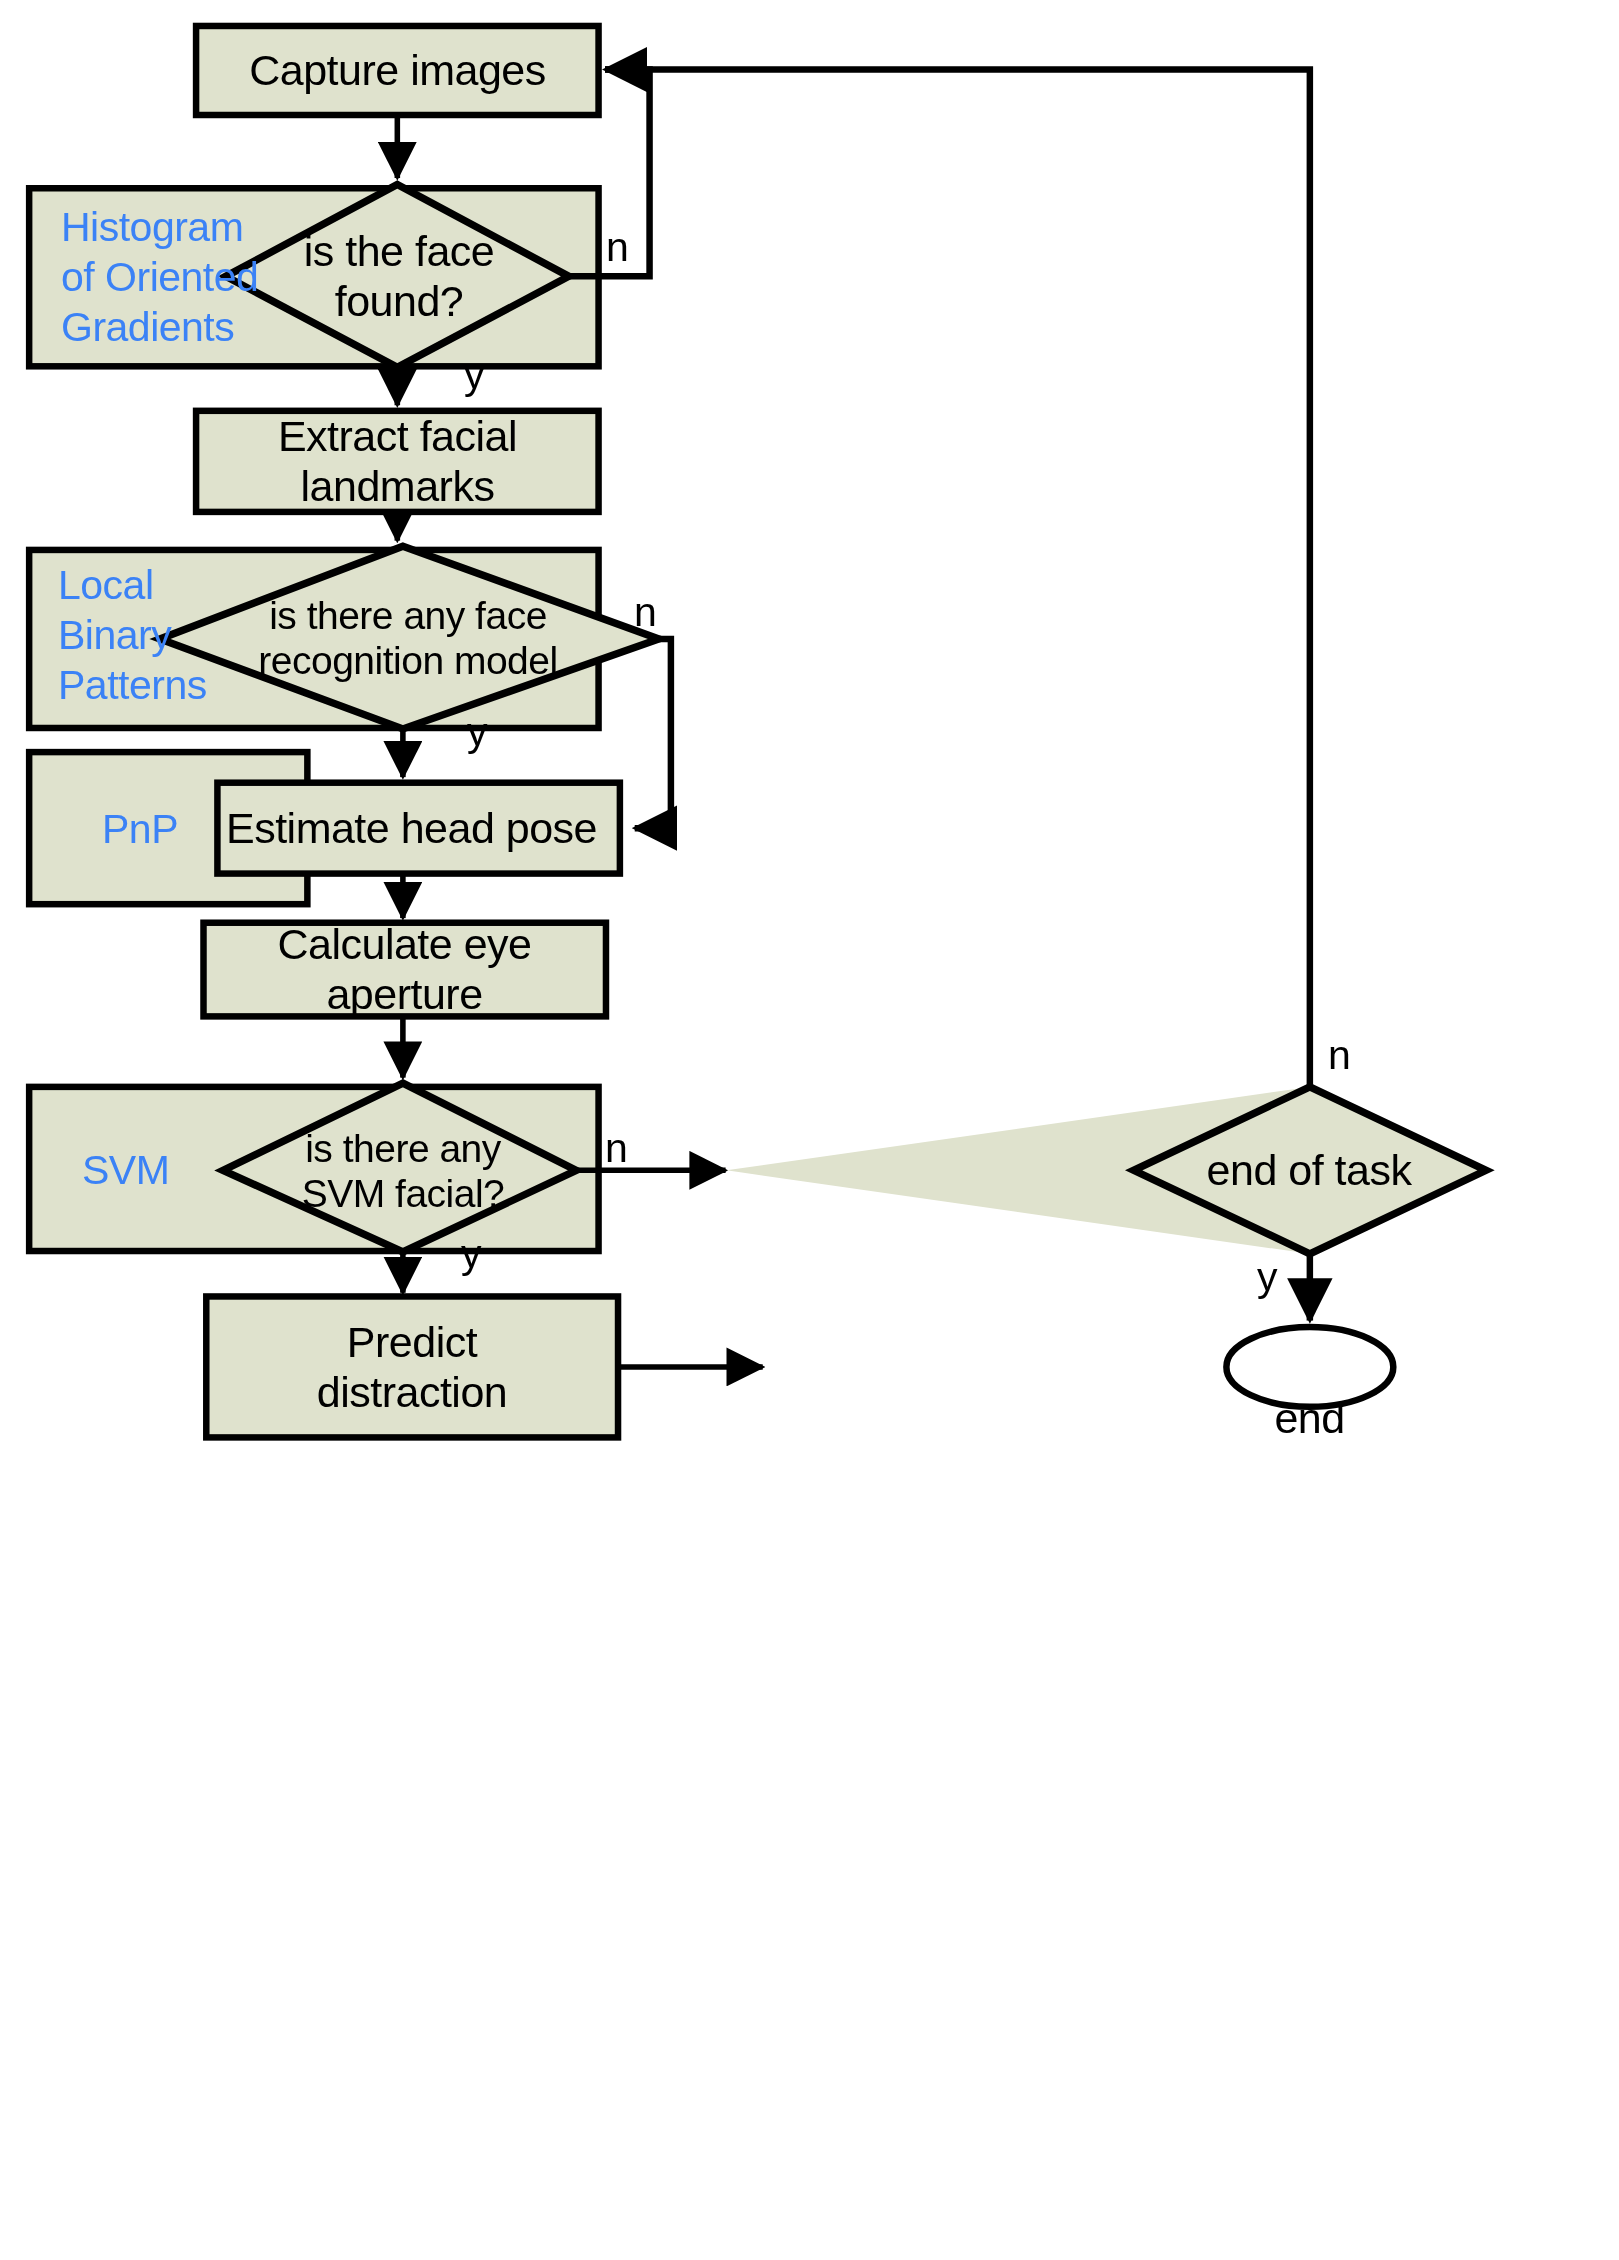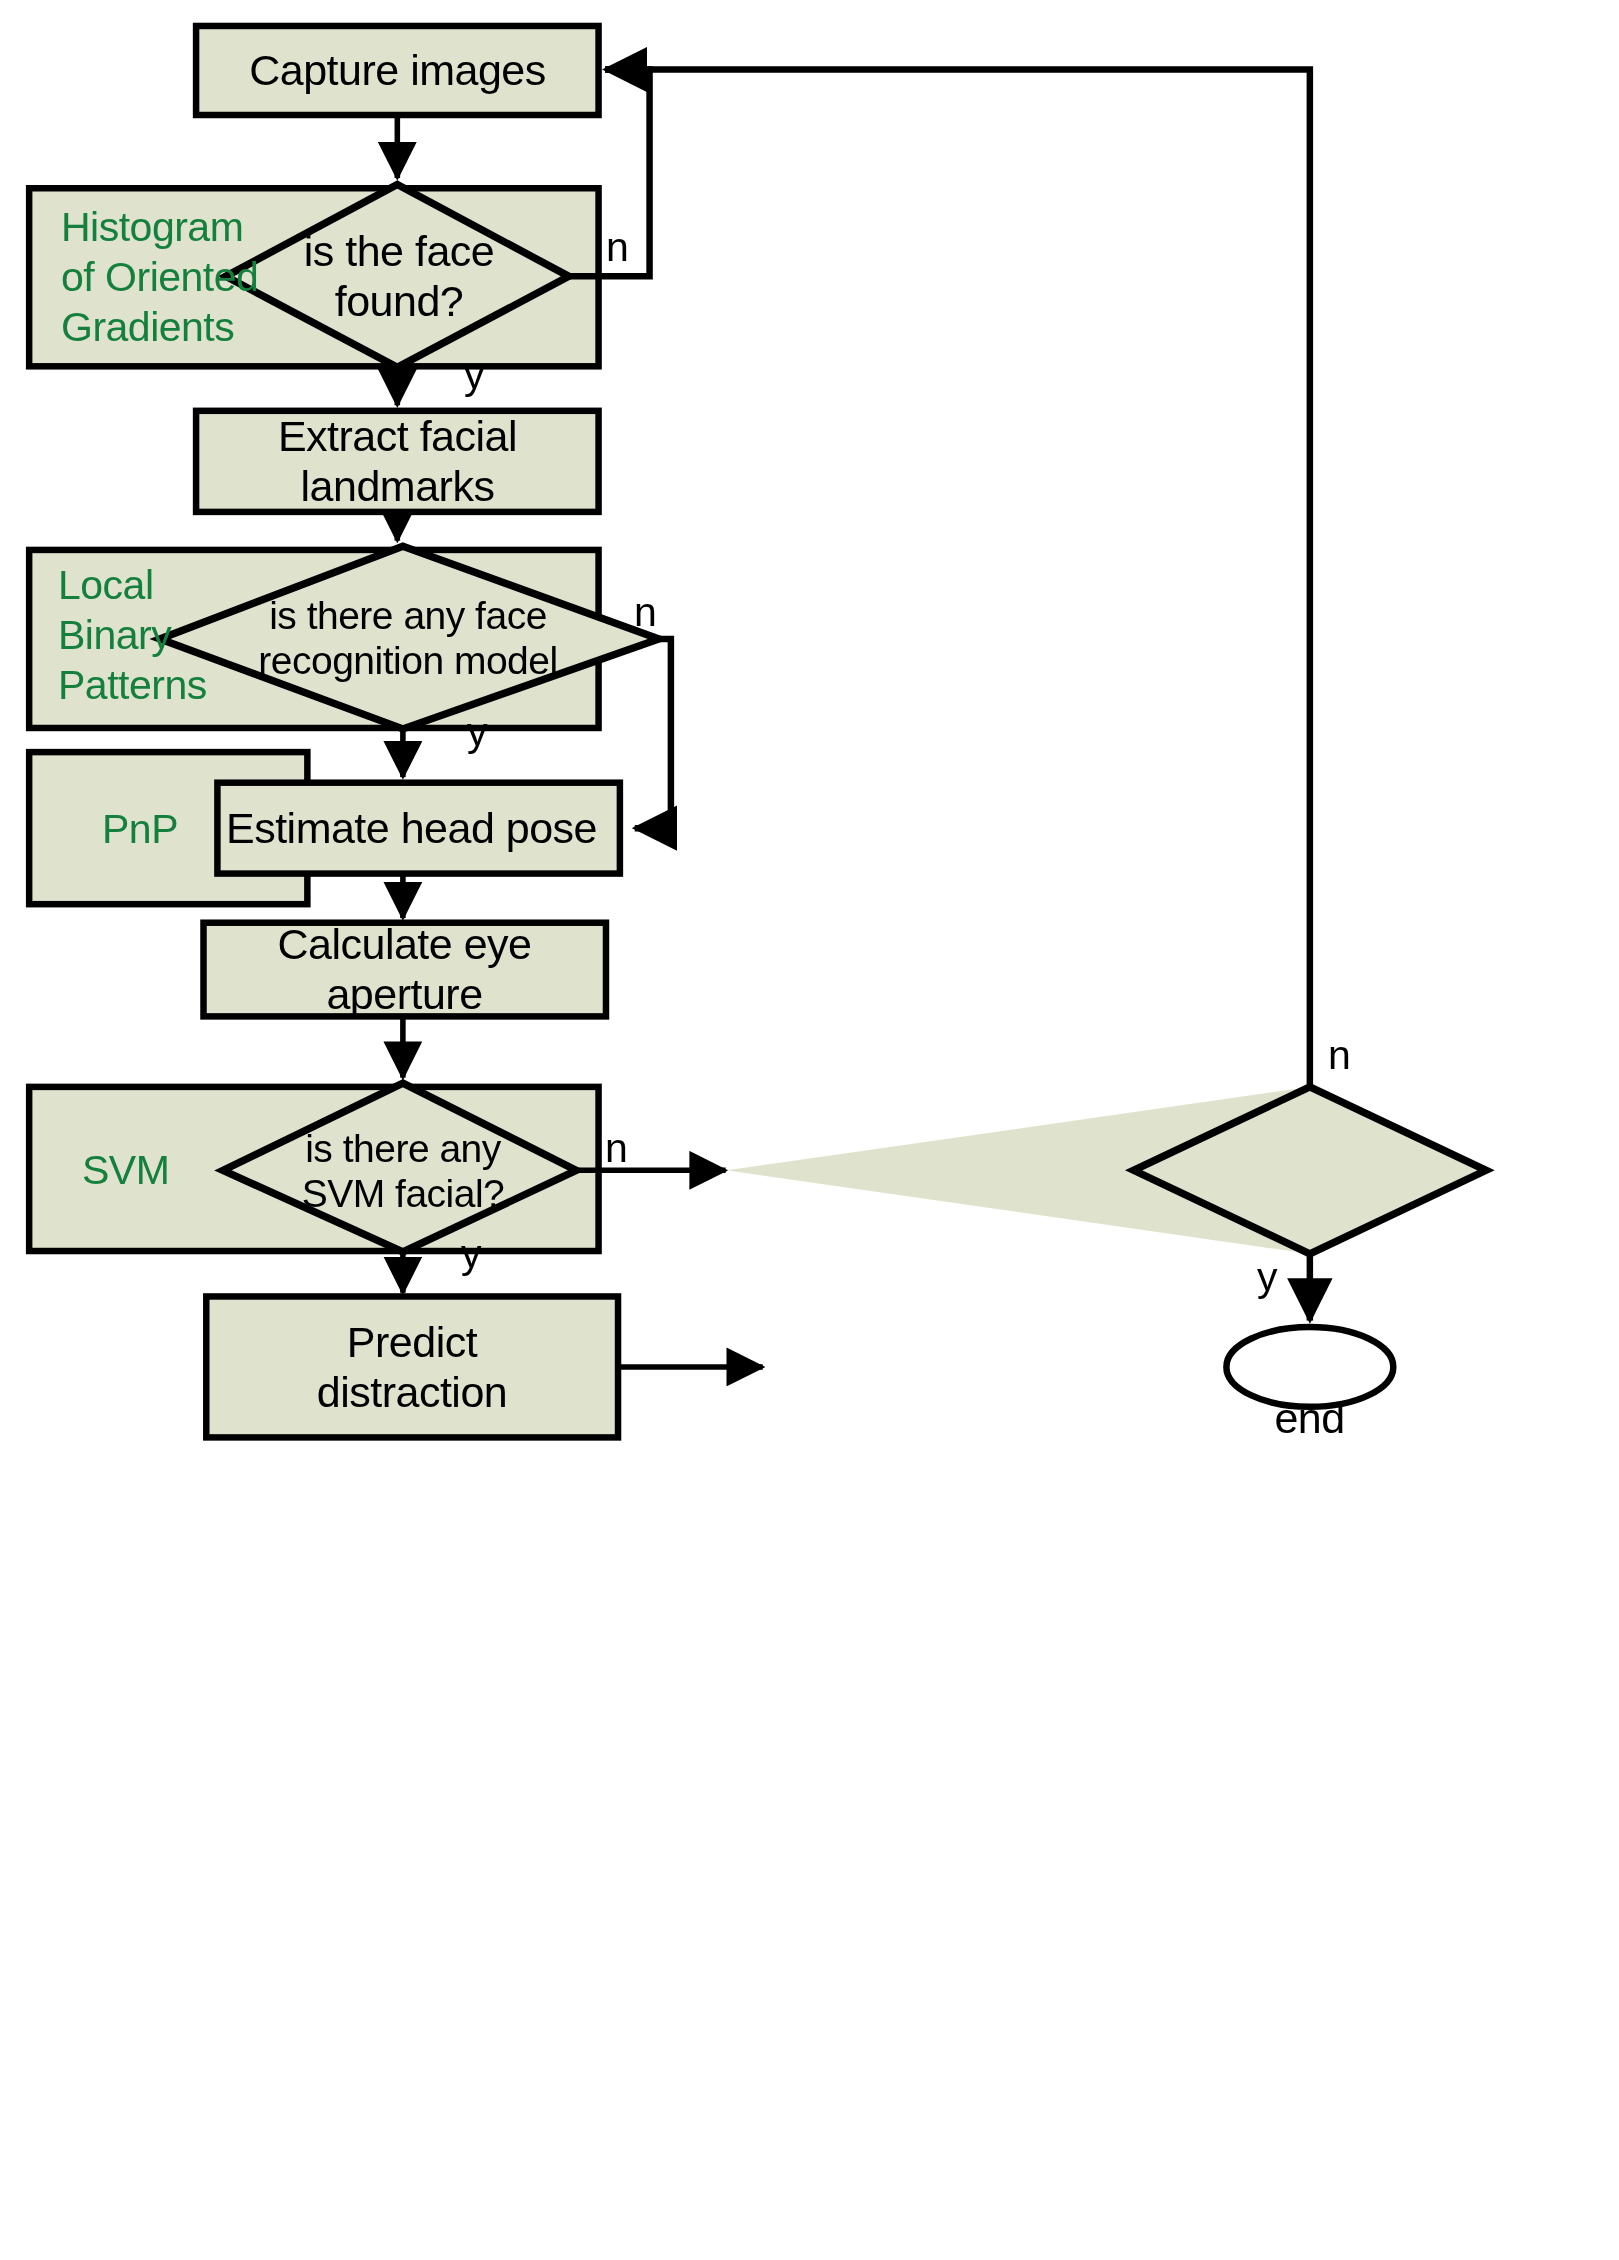--- a/index.html
+++ b/index.html
@@ -35,21 +35,21 @@
     letter-spacing: -0.5px;
     pointer-events: none;
     white-space: pre-line;
   }
   .algo-label {
     position: absolute;
     display: flex;
     align-items: center;
     justify-content: flex-start;
     text-align: left;
-    color: #15803d;
+    color: #3b82f6;
     font-family: "Liberation Sans", sans-serif;
     font-size: 41px;
     line-height: 1.22;
     letter-spacing: -0.5px;
     pointer-events: none;
     white-space: pre-line;
   }
   .edge-label {
     position: absolute;
     color: #000000;
@@ -143,20 +143,21 @@
 recognition model</div>
 
   <div class="node-label" style="left:210px; top:783px; width:403px; height:91px;">Estimate head pose</div>
 
   <div class="node-label" style="left:203px; top:923px; width:403px; height:94px;">Calculate eye
 aperture</div>
 
   <div class="node-label" style="left:278px; top:1119px; width:250px; height:104px; font-size:39px;">is there any
 SVM facial?</div>
 
+  <div class="node-label" style="left:1133px; top:1143px; width:352px; height:56px;">end of task</div>
 
   <div class="node-label" style="left:206px; top:1297px; width:412px; height:141px;">Predict
 distraction</div>
 
   <div class="node-label" style="left:1226px; top:1391px; width:167px; height:56px;">end</div>
 
   <div class="algo-label" style="left:61px; top:202px; width:213px; height:150px;">Histogram
 of Oriented
 Gradients</div>
 

